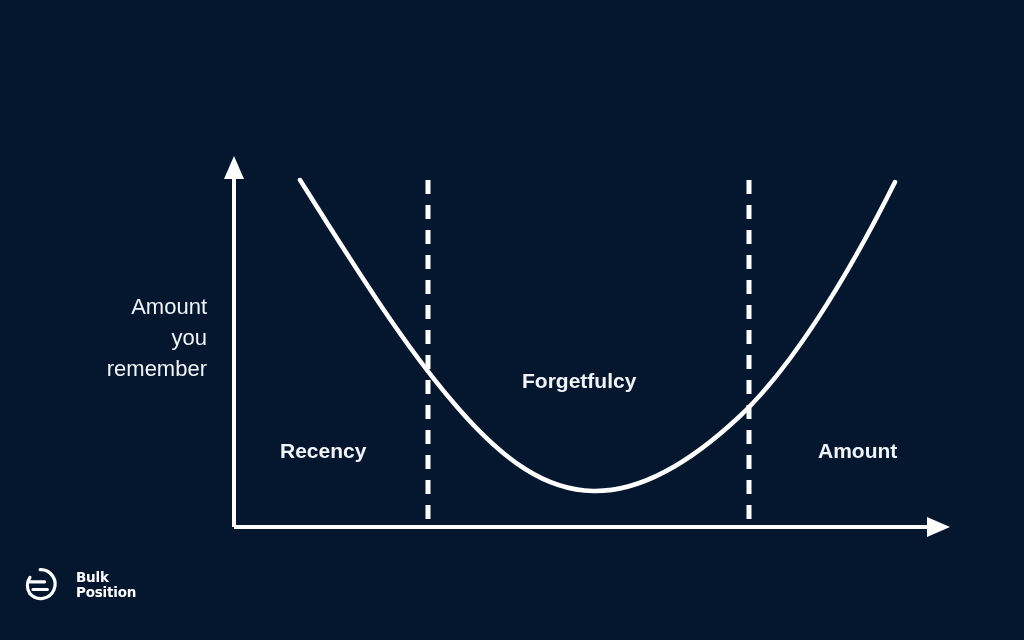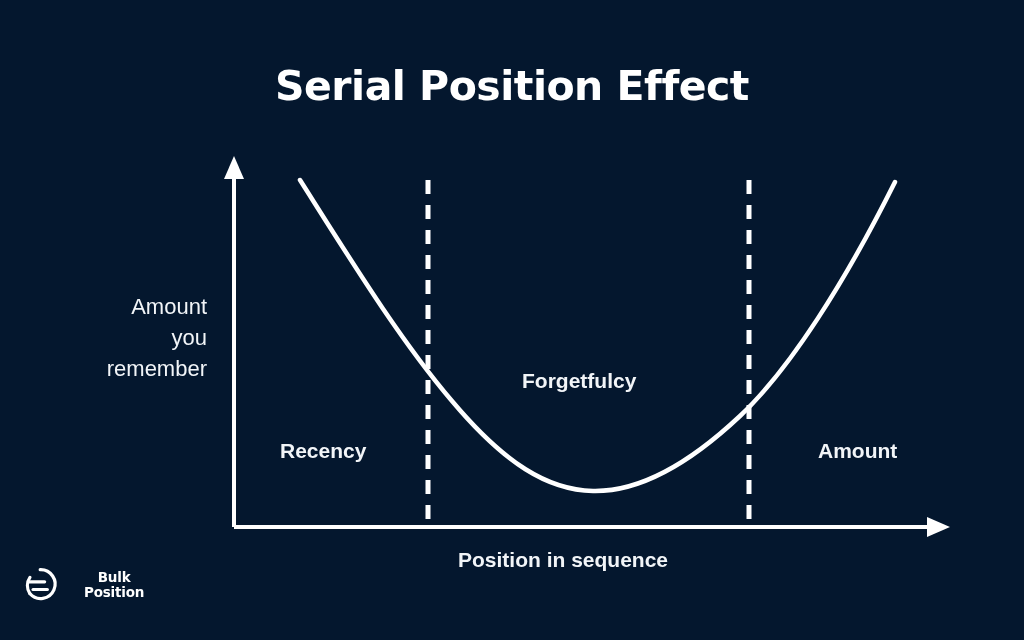--- a/index.html
+++ b/index.html
@@ -76,22 +76,21 @@
     font-size: 21px;
   }
 
   
   .logo {
     position: absolute;
     left: 24px;
     top: 566px;
     display: flex;
     align-items: center;
-    gap: 24px;
-    text-align: center;
+    gap: 16px;
   }
   .logo-mark {
     width: 36px;
     height: 38px;
     flex: 0 0 auto;
   }
   .logo-text {
     color: #ffffff;
     font-family: "DejaVu Sans", sans-serif;
     font-size: 13.5px;
@@ -99,21 +98,20 @@
     line-height: 15px;
     letter-spacing: -0.2px;
   }
   .logo-text div { display: block; }
 </style>
 </head>
 <body>
 
 <div id="stage">
 
-  <div class="title">Serial Position Effect</div>
 
   <svg id="chart" width="1024" height="640" viewBox="0 0 1024 640">
 
     <line x1="234" y1="176" x2="234" y2="527" stroke="#ffffff" stroke-width="4"></line>
 
     <polygon points="234,156 244,179 224,179" fill="#ffffff"></polygon>
 
     <line x1="234" y1="527" x2="930" y2="527" stroke="#ffffff" stroke-width="4"></line>
 
     <polygon points="950,527 927,537 927,517" fill="#ffffff"></polygon>
@@ -134,21 +132,20 @@
     <div>you</div>
     <div>remember</div>
   </div>
 
   <div class="lbl primacy">Recency</div>
 
   <div class="lbl forget">Forgetfulcy</div>
 
   <div class="lbl recency">Amount</div>
 
-  <div class="lbl xlabel">Position in sequence</div>
 
   <div class="logo">
     <svg class="logo-mark" viewBox="0 0 40 42">
 
       <path d="M 18 4
                A 16 16 0 1 1 6.5 30.5" fill="none" stroke="#ffffff" stroke-width="3.6" stroke-linecap="round"></path>
       <path d="M 6.5 30.5 A 16 16 0 0 1 6.6 12.6" fill="none" stroke="#ffffff" stroke-width="3.6" stroke-linecap="round"></path>
 
       <line x1="5" y1="17.5" x2="23" y2="17.5" stroke="#ffffff" stroke-width="3.4" stroke-linecap="round"></line>
       <line x1="10" y1="26" x2="26" y2="26" stroke="#ffffff" stroke-width="3.4" stroke-linecap="round"></line>

